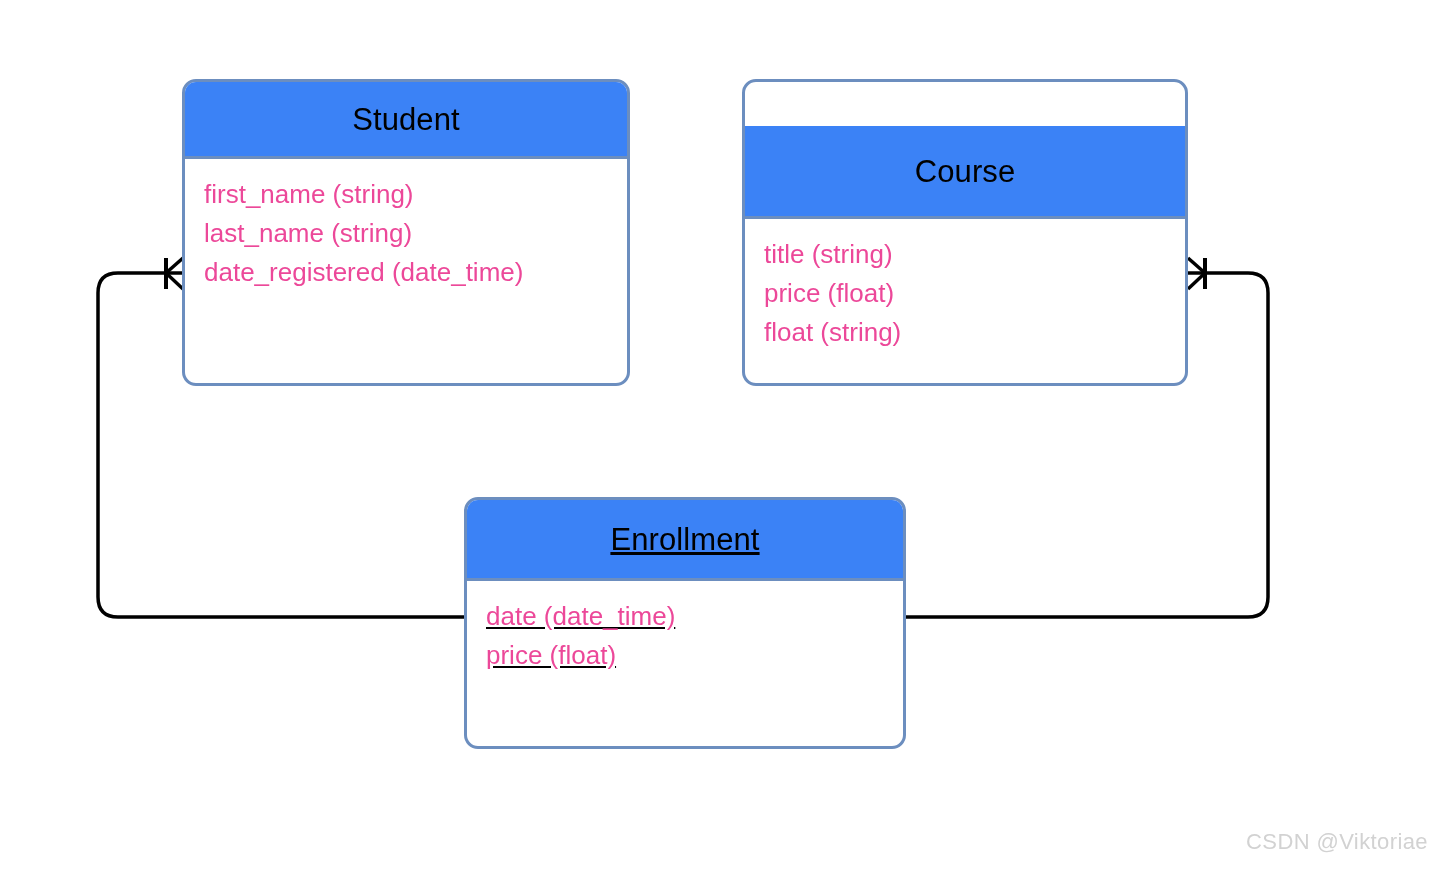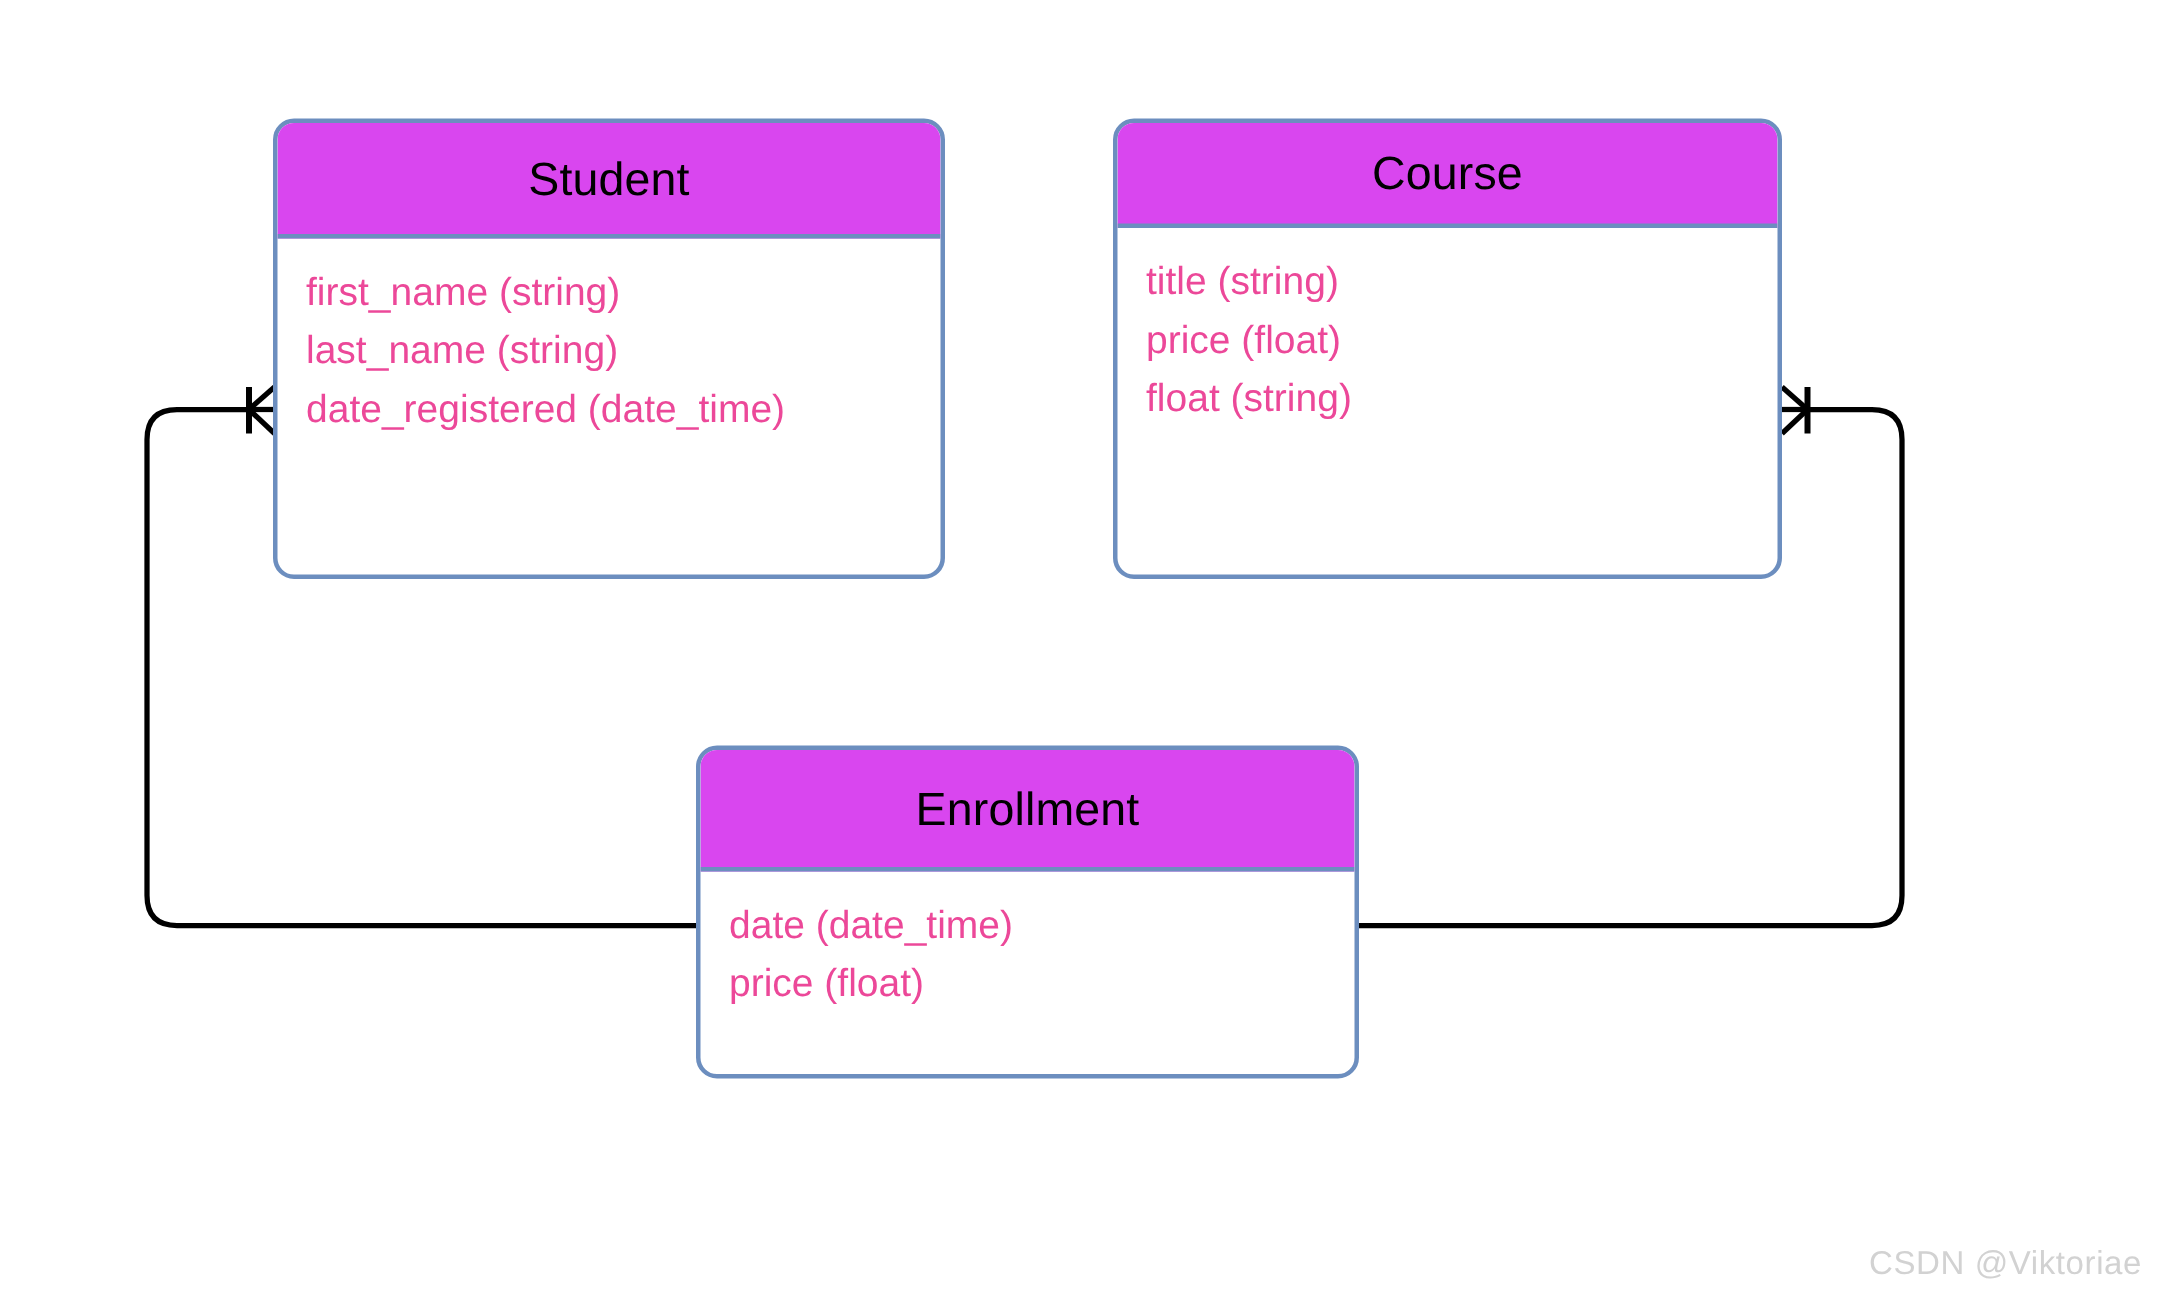--- a/index.html
+++ b/index.html
@@ -18,21 +18,21 @@
   .entity {
     position: absolute;
     box-sizing: border-box;
     border: 3px solid #6C8EBF;
     border-radius: 14px;
     background: #ffffff;
     overflow: hidden;
   }
   .entity-header {
     box-sizing: border-box;
-    background: #d946ef;
+    background: #3b82f6;
     border-bottom: 3px solid #6C8EBF;
     display: flex;
     align-items: center;
     justify-content: center;
   }
   .entity-title {
     font-size: 31px;
     color: #000000;
     line-height: 1;
     letter-spacing: 0.1px;
@@ -95,31 +95,31 @@
       <span class="entity-title">Student</span>
     </div>
     <div class="entity-body">
       <div class="attr-row">first_name (string)</div>
       <div class="attr-row">last_name (string)</div>
       <div class="attr-row">date_registered (date_time)</div>
     </div>
   </div>
 
   <div class="entity" id="entity-course" style="left:742px; top:79px; width:446px; height:307px;">
-    <div class="entity-header" style="height:70px;">
+    <div class="entity-header" style="height:93px;margin-top:44px;">
       <span class="entity-title">Course</span>
     </div>
     <div class="entity-body">
       <div class="attr-row">title (string)</div>
       <div class="attr-row">price (float)</div>
       <div class="attr-row">float (string)</div>
     </div>
   </div>
 
-  <div class="entity" id="entity-enrollment" style="left:464px; top:497px; width:442px; height:222px;">
+  <div class="entity" id="entity-enrollment" style="left:464px; top:497px; width:442px; height:252px;text-decoration:underline;">
     <div class="entity-header" style="height:81px;">
       <span class="entity-title">Enrollment</span>
     </div>
     <div class="entity-body">
       <div class="attr-row">date (date_time)</div>
       <div class="attr-row">price (float)</div>
     </div>
   </div>
 
   <div class="watermark">CSDN @Viktoriae</div>

